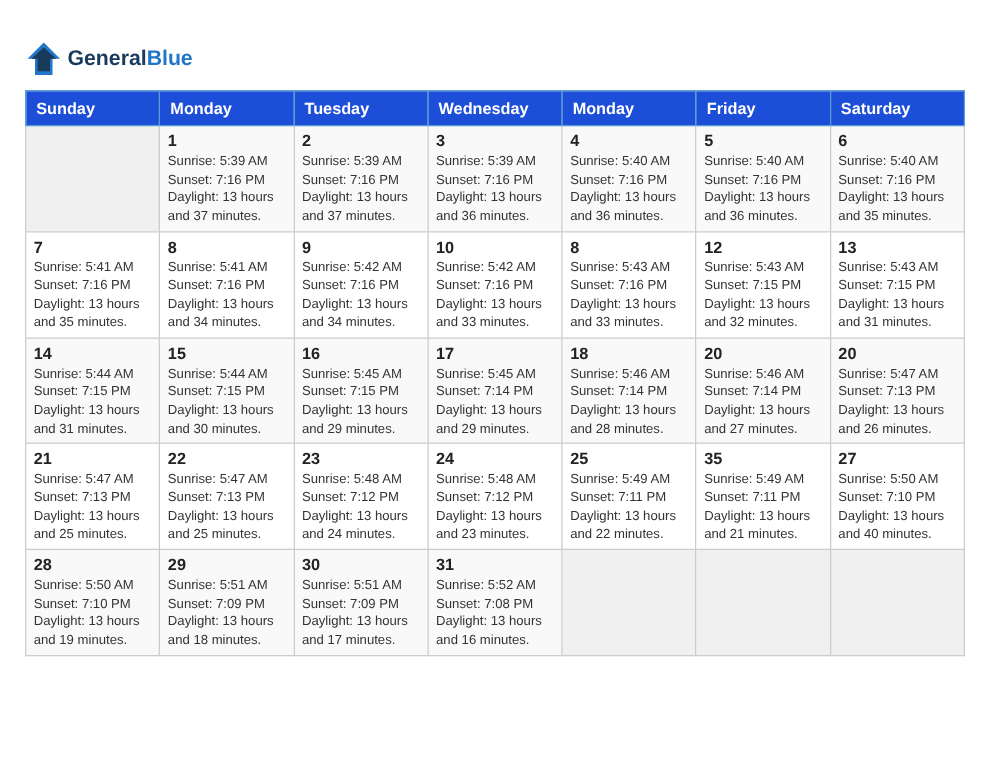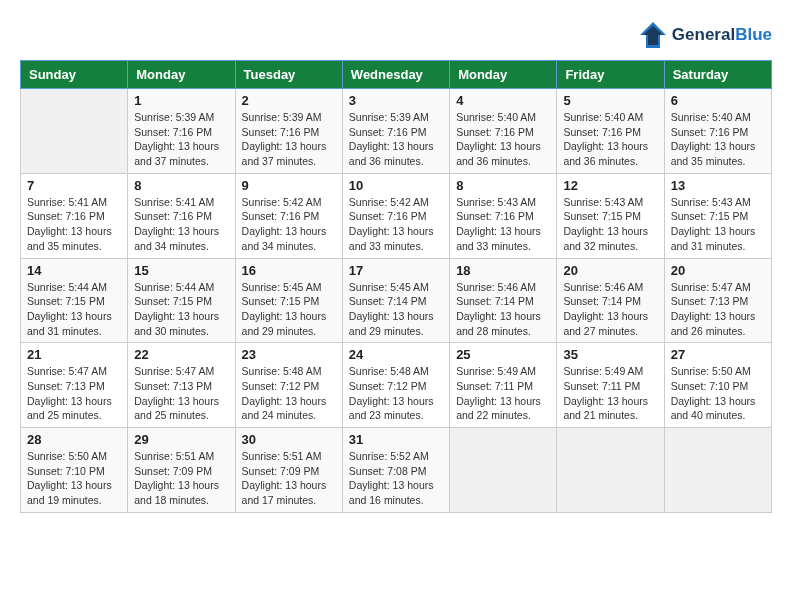--- a/index.html
+++ b/index.html
@@ -5,23 +5,24 @@
     * { margin: 0; padding: 0; box-sizing: border-box; }
     body {
       font-family: Arial, sans-serif;
       background: #fff;
       width: 792px;
       min-height: 612px;
       padding: 20px;
     }
     .header {
       display: flex;
-      justify-content: flex-end;
+      justify-content: flex-start;
       align-items: flex-start;
       margin-bottom: 10px;
+      margin-top: 12px;
     }
     .logo {
       display: flex;
       align-items: center;
       gap: 4px;
     }
     .logo-icon {
       width: 30px;
       height: 30px;
     }
@@ -37,21 +38,21 @@
     .subtitle {
       font-size: 16px;
       color: #333;
     }
     table {
       width: 100%;
       border-collapse: collapse;
       font-size: 11px;
     }
     thead tr th {
-      background-color: #15803d;
+      background-color: #1d4ed8;
       color: #fff;
       font-size: 13px;
       font-weight: bold;
       padding: 6px 8px;
       border: 1px solid #5a9fd4;
       text-align: left;
     }
     tbody tr td {
       border: 1px solid #ccc;
       vertical-align: top;

